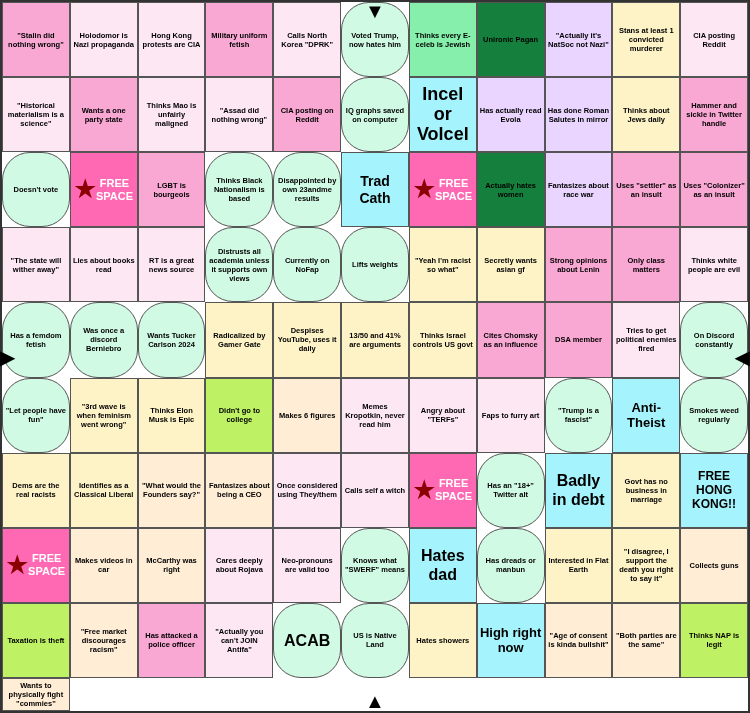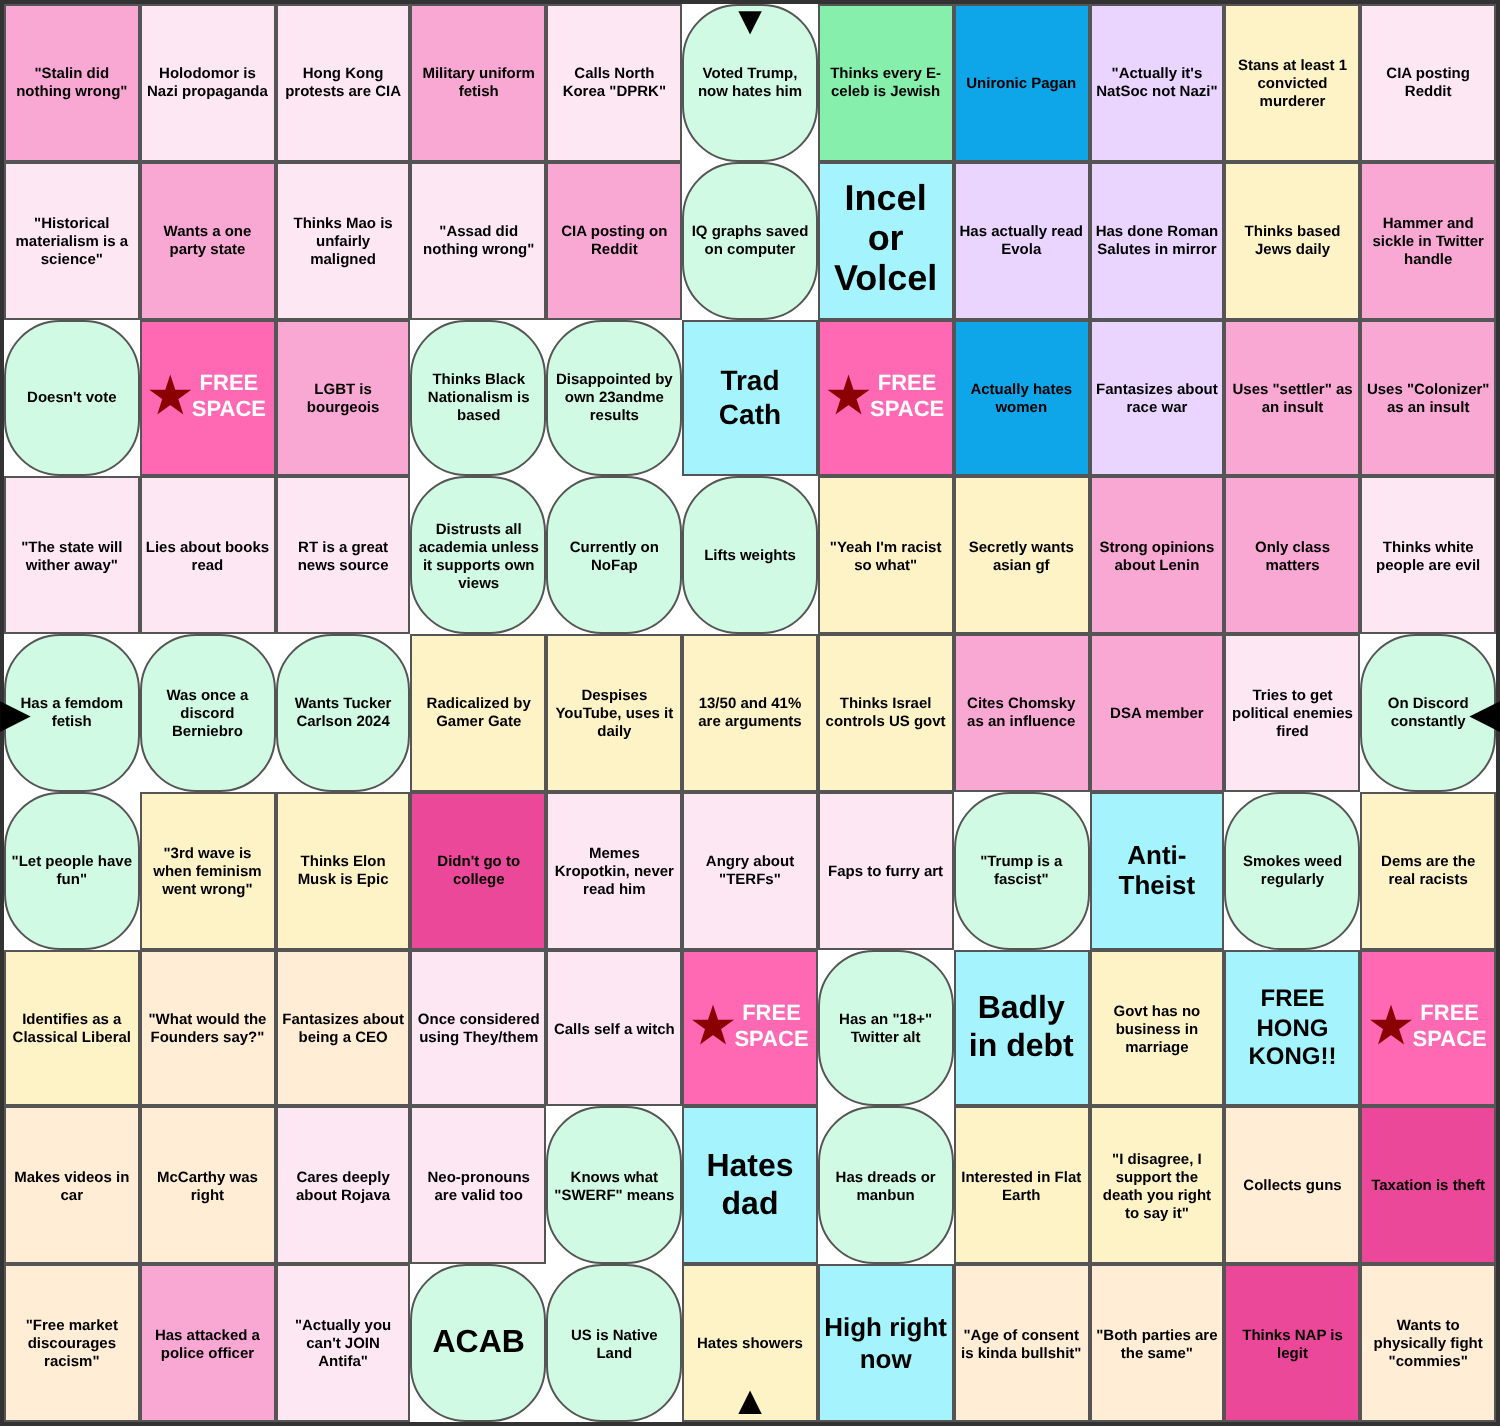--- a/index.html
+++ b/index.html
@@ -35,25 +35,25 @@
       font-weight: bold;
       padding: 2px;
       line-height: 1.2;
       position: relative;
       word-break: break-word;
       hyphens: auto;
     }
     .cell.pink { background-color: #f9a8d4; }
     .cell.light-pink { background-color: #fce7f3; }
     .cell.light-purple { background-color: #e9d5ff; }
-    .cell.magenta { background-color: #0ea5e9; }
+    .cell.magenta { background-color: #15803d; }
     .cell.green { background-color: #86efac; }
     .cell.light-green { background-color: #d1fae5; border-radius: 28px; }
     .cell.light-yellow { background-color: #fef3c7; }
-    .cell.orange { background-color: #ec4899; }
+    .cell.orange { background-color: #bef264; }
     .cell.light-orange { background-color: #ffedd5; }
     .cell.cyan { background-color: #a5f3fc; }
 
     .free-space {
       background-color: #ff69b4;
       color: white;
       font-size: 11px;
       font-weight: 900;
     }
     .free-space .star {
@@ -170,21 +170,21 @@
       <div class="cell cyan">
         <span class="incel-text">Incel or Volcel</span>
       </div>
       <div class="cell light-purple">
         <span>Has actually read Evola</span>
       </div>
       <div class="cell light-purple">
         <span>Has done Roman Salutes in mirror</span>
       </div>
       <div class="cell light-yellow">
-        <span>Thinks based Jews daily</span>
+        <span>Thinks about Jews daily</span>
       </div>
       <div class="cell pink">
         <span>Hammer and sickle in Twitter handle</span>
       </div>
       <div class="cell light-green">
         <span>Doesn't vote</span>
       </div>
       <div class="cell free-space"><span class="star">★</span>FREE<br>SPACE</div>
       <div class="cell pink">
         <span>LGBT is bourgeois</span>
@@ -281,20 +281,23 @@
         <span>"Let people have fun"</span>
       </div>
       <div class="cell light-yellow">
         <span>"3rd wave is when feminism went wrong"</span>
       </div>
       <div class="cell light-yellow">
         <span>Thinks Elon Musk is Epic</span>
       </div>
       <div class="cell orange">
         <span>Didn't go to college</span>
+      </div>
+      <div class="cell light-orange">
+        <span>Makes 6 figures</span>
       </div>
       <div class="cell light-pink">
         <span>Memes Kropotkin, never read him</span>
       </div>
       <div class="cell light-pink">
         <span>Angry about "TERFs"</span>
       </div>
       <div class="cell light-pink">
         <span>Faps to furry art</span>
       </div>

